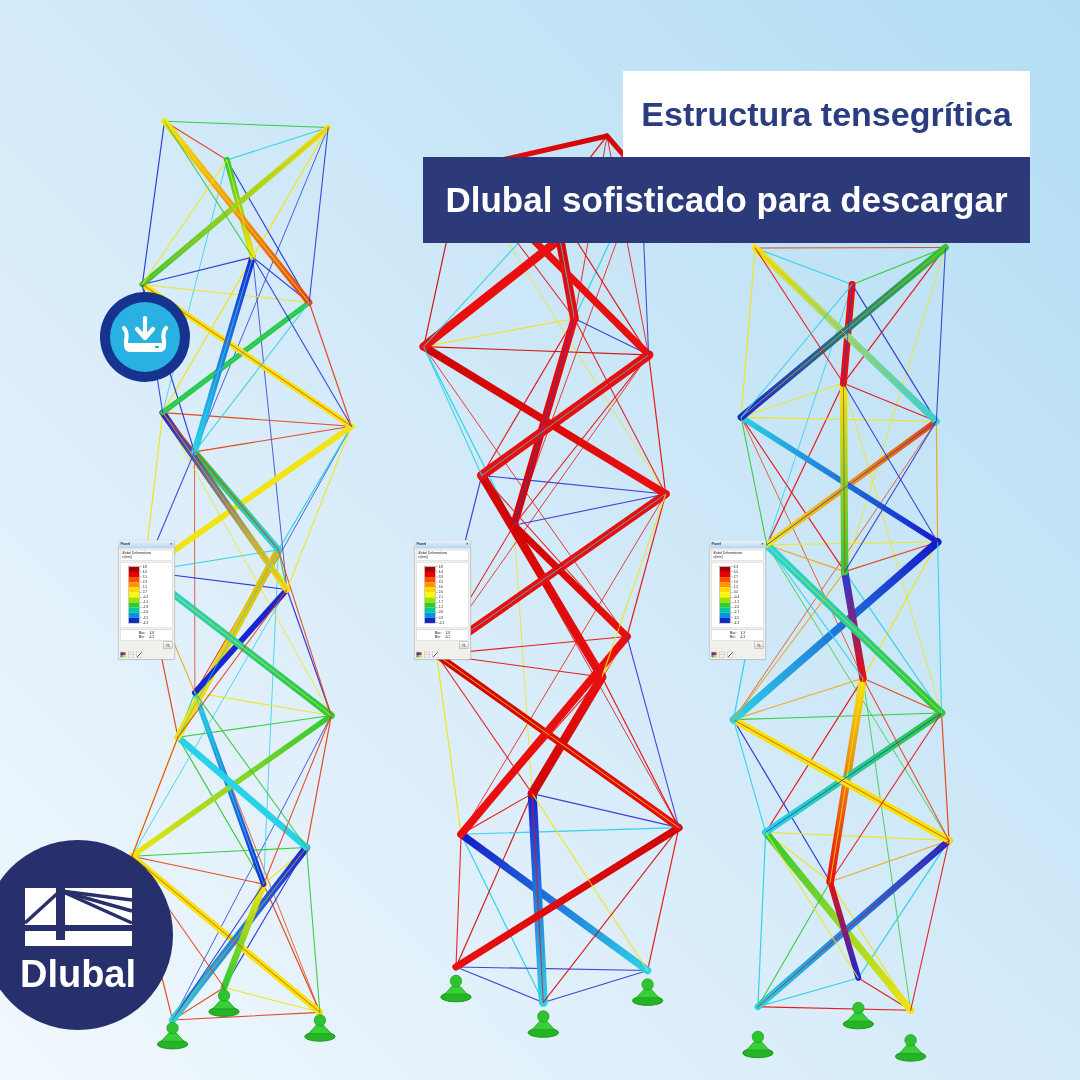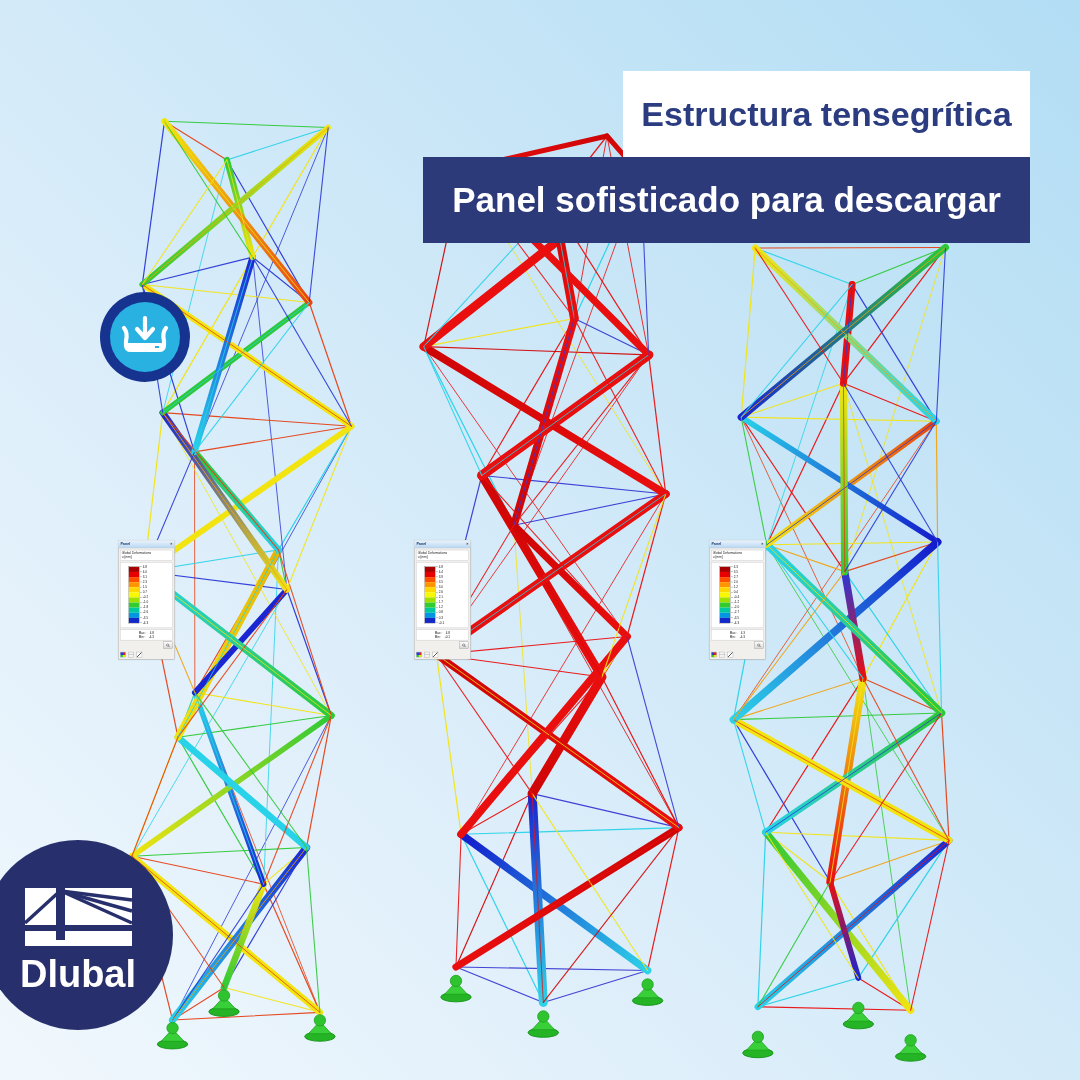--- a/index.html
+++ b/index.html
@@ -779,21 +779,21 @@
       <path d="M27,39 Q31,44 29,52 L29,56 Q29,61 34,61 L62,61 Q67,61 67,56 L67,52 Q65,44 69,39"></path>
     </g>
     <rect x="29" y="54" width="38" height="8" rx="3" fill="#ffffff"></rect>
     <line x1="58" y1="58" x2="62" y2="58" stroke="#29b1e2" stroke-width="2"></line>
   </svg>
 
   <div class="banner banner-title">
     <span>Estructura tensegrítica</span>
   </div>
   <div class="banner banner-sub">
-    <span>Panel sofisticado para descargar</span>
+    <span>Dlubal sofisticado para descargar</span>
   </div>
 
 
   <svg class="logo-circle" viewBox="0 0 190 190">
     <circle cx="95" cy="95" r="95" fill="#27306c"></circle>
     <g>
       <rect x="42" y="48" width="107" height="37" fill="#ffffff"></rect>
       <rect x="42" y="91" width="107" height="15" fill="#ffffff"></rect>
       <rect x="73" y="48" width="9" height="52" fill="#27306c"></rect>
       <g stroke="#27306c" stroke-width="3.4">

